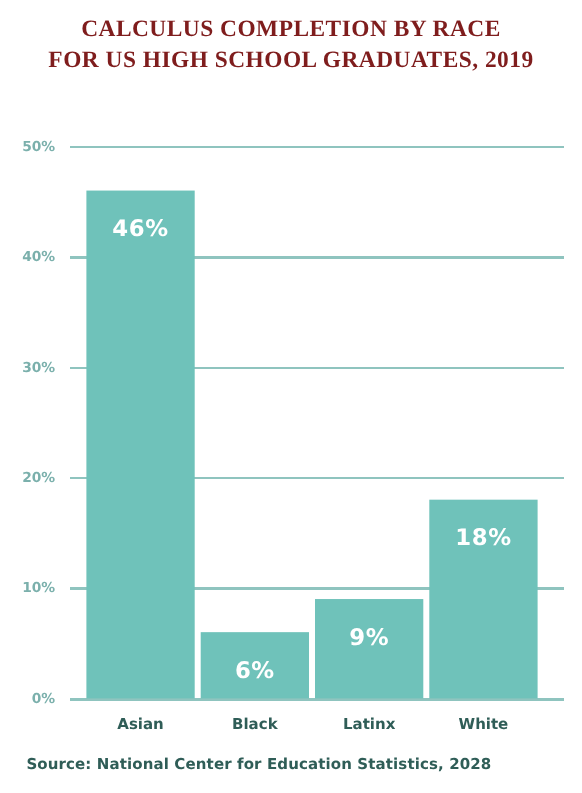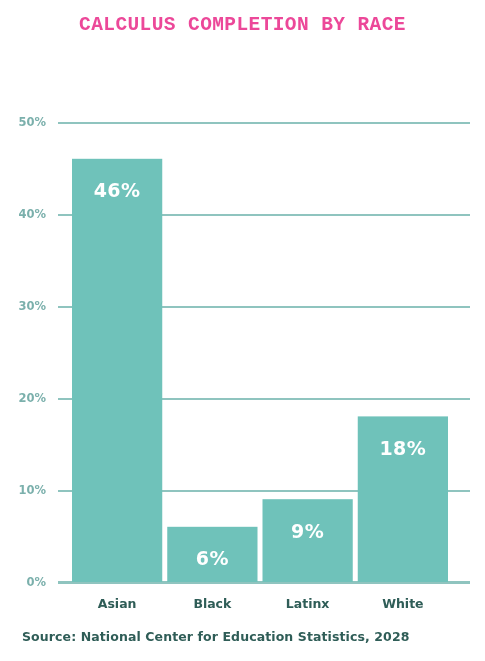--- a/index.html
+++ b/index.html
@@ -22,22 +22,22 @@
     box-sizing: border-box;
   }
 
   
   #chart-title {
     position: absolute;
     left: 0;
     top: 12px;
     width: 485px;
     text-align: center;
-    color: #ec4899;
-    font-family: Liberation Mono, monospace;
+    color: #7f1d1d;
+    font-family: Liberation Serif, serif;
     font-weight: bold;
     font-size: 19.5px;
     letter-spacing: 0.4px;
     line-height: 26px;
     text-transform: uppercase;
     user-select: none;
   }
   #chart-title .title-line {
     display: block;
     white-space: nowrap;
@@ -110,20 +110,21 @@
     user-select: none;
   }
 </style>
 </head>
 <body>
 
 <div id="chart-card">
 
   <div id="chart-title">
     <span class="title-line">CALCULUS COMPLETION BY RACE</span>
+    <span class="title-line">FOR US HIGH SCHOOL GRADUATES, 2019</span>
   </div>
 
   <div id="plot-wrap">
     <svg id="plot" viewBox="0 0 485 661" xmlns="http://www.w3.org/2000/svg">
       <g id="gridlines-group">
           <line x1="58" y1="582.5" x2="470" y2="582.5" class="axis-line"></line>
           <line x1="58" y1="490.5" x2="470" y2="490.5" class="gridline"></line>
           <line x1="58" y1="398.5" x2="470" y2="398.5" class="gridline"></line>
           <line x1="58" y1="306.5" x2="470" y2="306.5" class="gridline"></line>
           <line x1="58" y1="214.5" x2="470" y2="214.5" class="gridline"></line>

